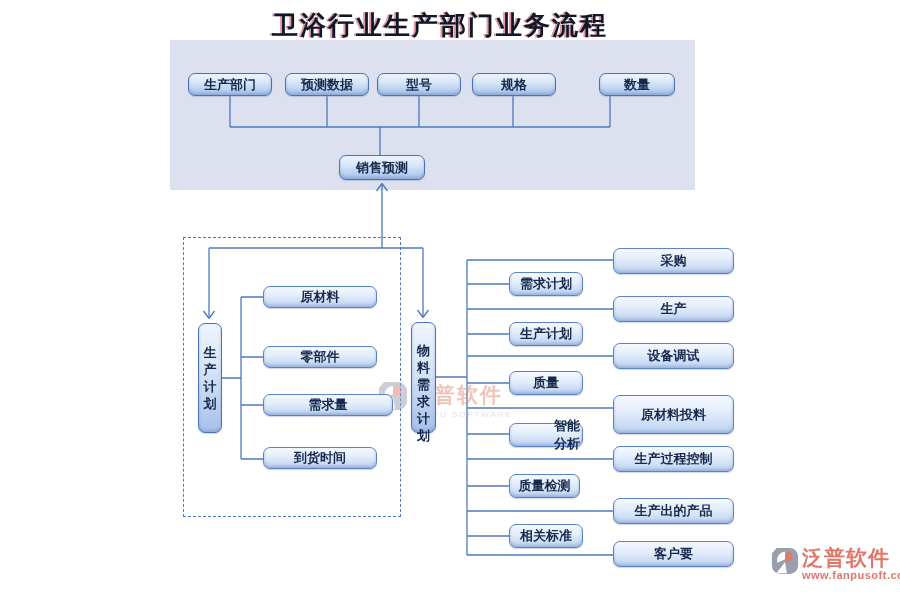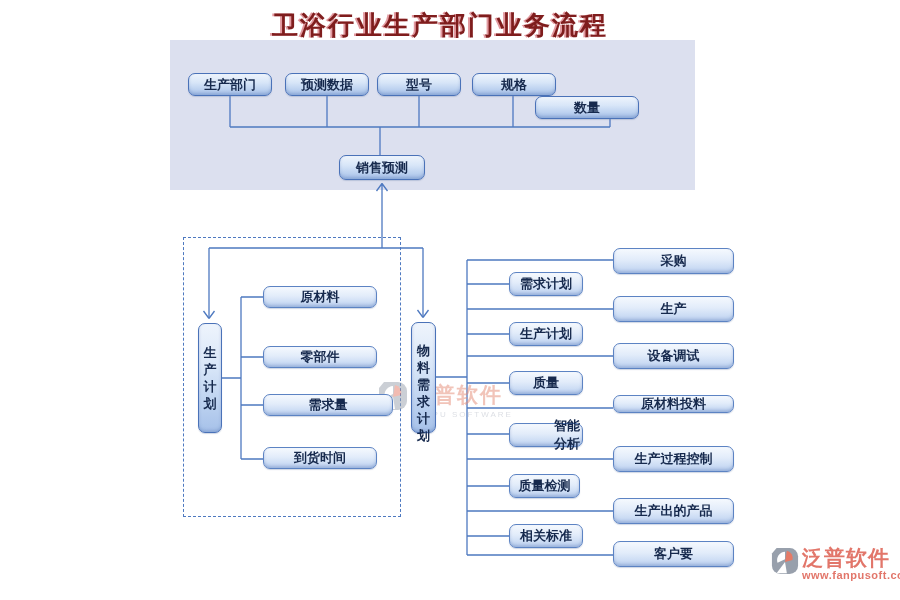--- a/index.html
+++ b/index.html
@@ -2,21 +2,21 @@
 <html><head>
 <meta charset="utf-8">
 <style>
   html,body{margin:0;padding:0;background:#ffffff;}
   .stage{
     position:relative;width:900px;height:600px;overflow:hidden;background:#ffffff;
     font-family:"Liberation Sans","DejaVu Sans",sans-serif;
   }
   .title{
     position:absolute;left:0;top:8px;width:880px;text-align:center;
-    font-size:26px;font-weight:bold;color:#7f1d1d;letter-spacing:2px;
+    font-size:26px;font-weight:bold;color:#0f172a;letter-spacing:2px;
     text-shadow:-2px 0 0 rgba(190,30,45,.45);
   }
   .band{
     position:absolute;left:170px;top:40px;width:525px;height:150px;
     background:#dce0ef;
   }
   .lines{position:absolute;left:0;top:0;z-index:2;}
   .dashed-region{
     position:absolute;left:183px;top:237px;width:216px;height:278px;
     border:1px dashed #4e79c0;z-index:1;
@@ -87,21 +87,21 @@
     <div>
       <div class="wm-text">泛普软件</div>
       <div class="wm-sub">FANPU SOFTWARE</div>
     </div>
   </div>
 
   <div class="node strong" style="left:188px;top:73px;width:84px;height:23px;">生产部门</div>
   <div class="node strong" style="left:285px;top:73px;width:84px;height:23px;">预测数据</div>
   <div class="node strong" style="left:377px;top:73px;width:84px;height:23px;">型号</div>
   <div class="node strong" style="left:472px;top:73px;width:84px;height:23px;text-align:center;">规格</div>
-  <div class="node strong" style="left:535px;top:73px;width:104px;height:23px;margin-top:23px;">数量</div>
+  <div class="node strong" style="left:599px;top:73px;width:76px;height:23px;">数量</div>
 
   <div class="node strong" style="left:339px;top:155px;width:86px;height:25px;">销售预测</div>
 
   <div class="node strong vbox" style="left:198px;top:323px;width:24px;height:110px;padding-top:20px;">
     <span class="vtxt">生产计划</span>
   </div>
   <div class="node" style="left:263px;top:286px;width:114px;height:22px;">原材料</div>
   <div class="node" style="left:263px;top:346px;width:114px;height:22px;">零部件</div>
   <div class="node" style="left:263px;top:394px;width:130px;height:22px;">需求量</div>
   <div class="node" style="left:263px;top:447px;width:114px;height:22px;">到货时间</div>
@@ -113,21 +113,21 @@
   <div class="node" style="left:509px;top:272px;width:74px;height:24px;">需求计划</div>
   <div class="node" style="left:509px;top:322px;width:74px;height:24px;">生产计划</div>
   <div class="node" style="left:509px;top:371px;width:74px;height:24px;border-radius:7px;">质量</div>
   <div class="node" style="left:509px;top:423px;width:74px;height:24px;padding-left:42px;">智能分析</div>
   <div class="node" style="left:509px;top:474px;width:71px;height:24px;">质量检测</div>
   <div class="node" style="left:509px;top:524px;width:74px;height:24px;">相关标准</div>
 
   <div class="node" style="left:613px;top:248px;width:121px;height:26px;">采购</div>
   <div class="node" style="left:613px;top:296px;width:121px;height:26px;">生产</div>
   <div class="node" style="left:613px;top:343px;width:121px;height:26px;">设备调试</div>
-  <div class="node" style="left:613px;top:395px;width:121px;height:18px;">原材料投料</div>
+  <div class="node" style="left:613px;top:395px;width:121px;height:39px;">原材料投料</div>
   <div class="node" style="left:613px;top:446px;width:121px;height:26px;">生产过程控制</div>
   <div class="node" style="left:613px;top:498px;width:121px;height:26px;">生产出的产品</div>
   <div class="node" style="left:613px;top:541px;width:121px;height:26px;">客户要</div>
 
   <div class="footer-logo">
     <svg class="logo-icon" width="28" height="28" viewBox="0 0 30 30">
       <path d="M6 1 h14 a9 9 0 0 1 9 9 v10 a9 9 0 0 1 -9 9 h-10 a9 9 0 0 1 -9 -9 v-13 z" fill="#98a0ac"></path>
       <path d="M15 5 a9 9 0 0 0 -8 12 l8 -4 z" fill="#ffffff"></path>
       <path d="M17 4 a8 8 0 0 1 6 10 l-8 2 z" fill="#e57a66"></path>
       <path d="M6 28 l9 -12 2 12 z" fill="#ffffff"></path>

